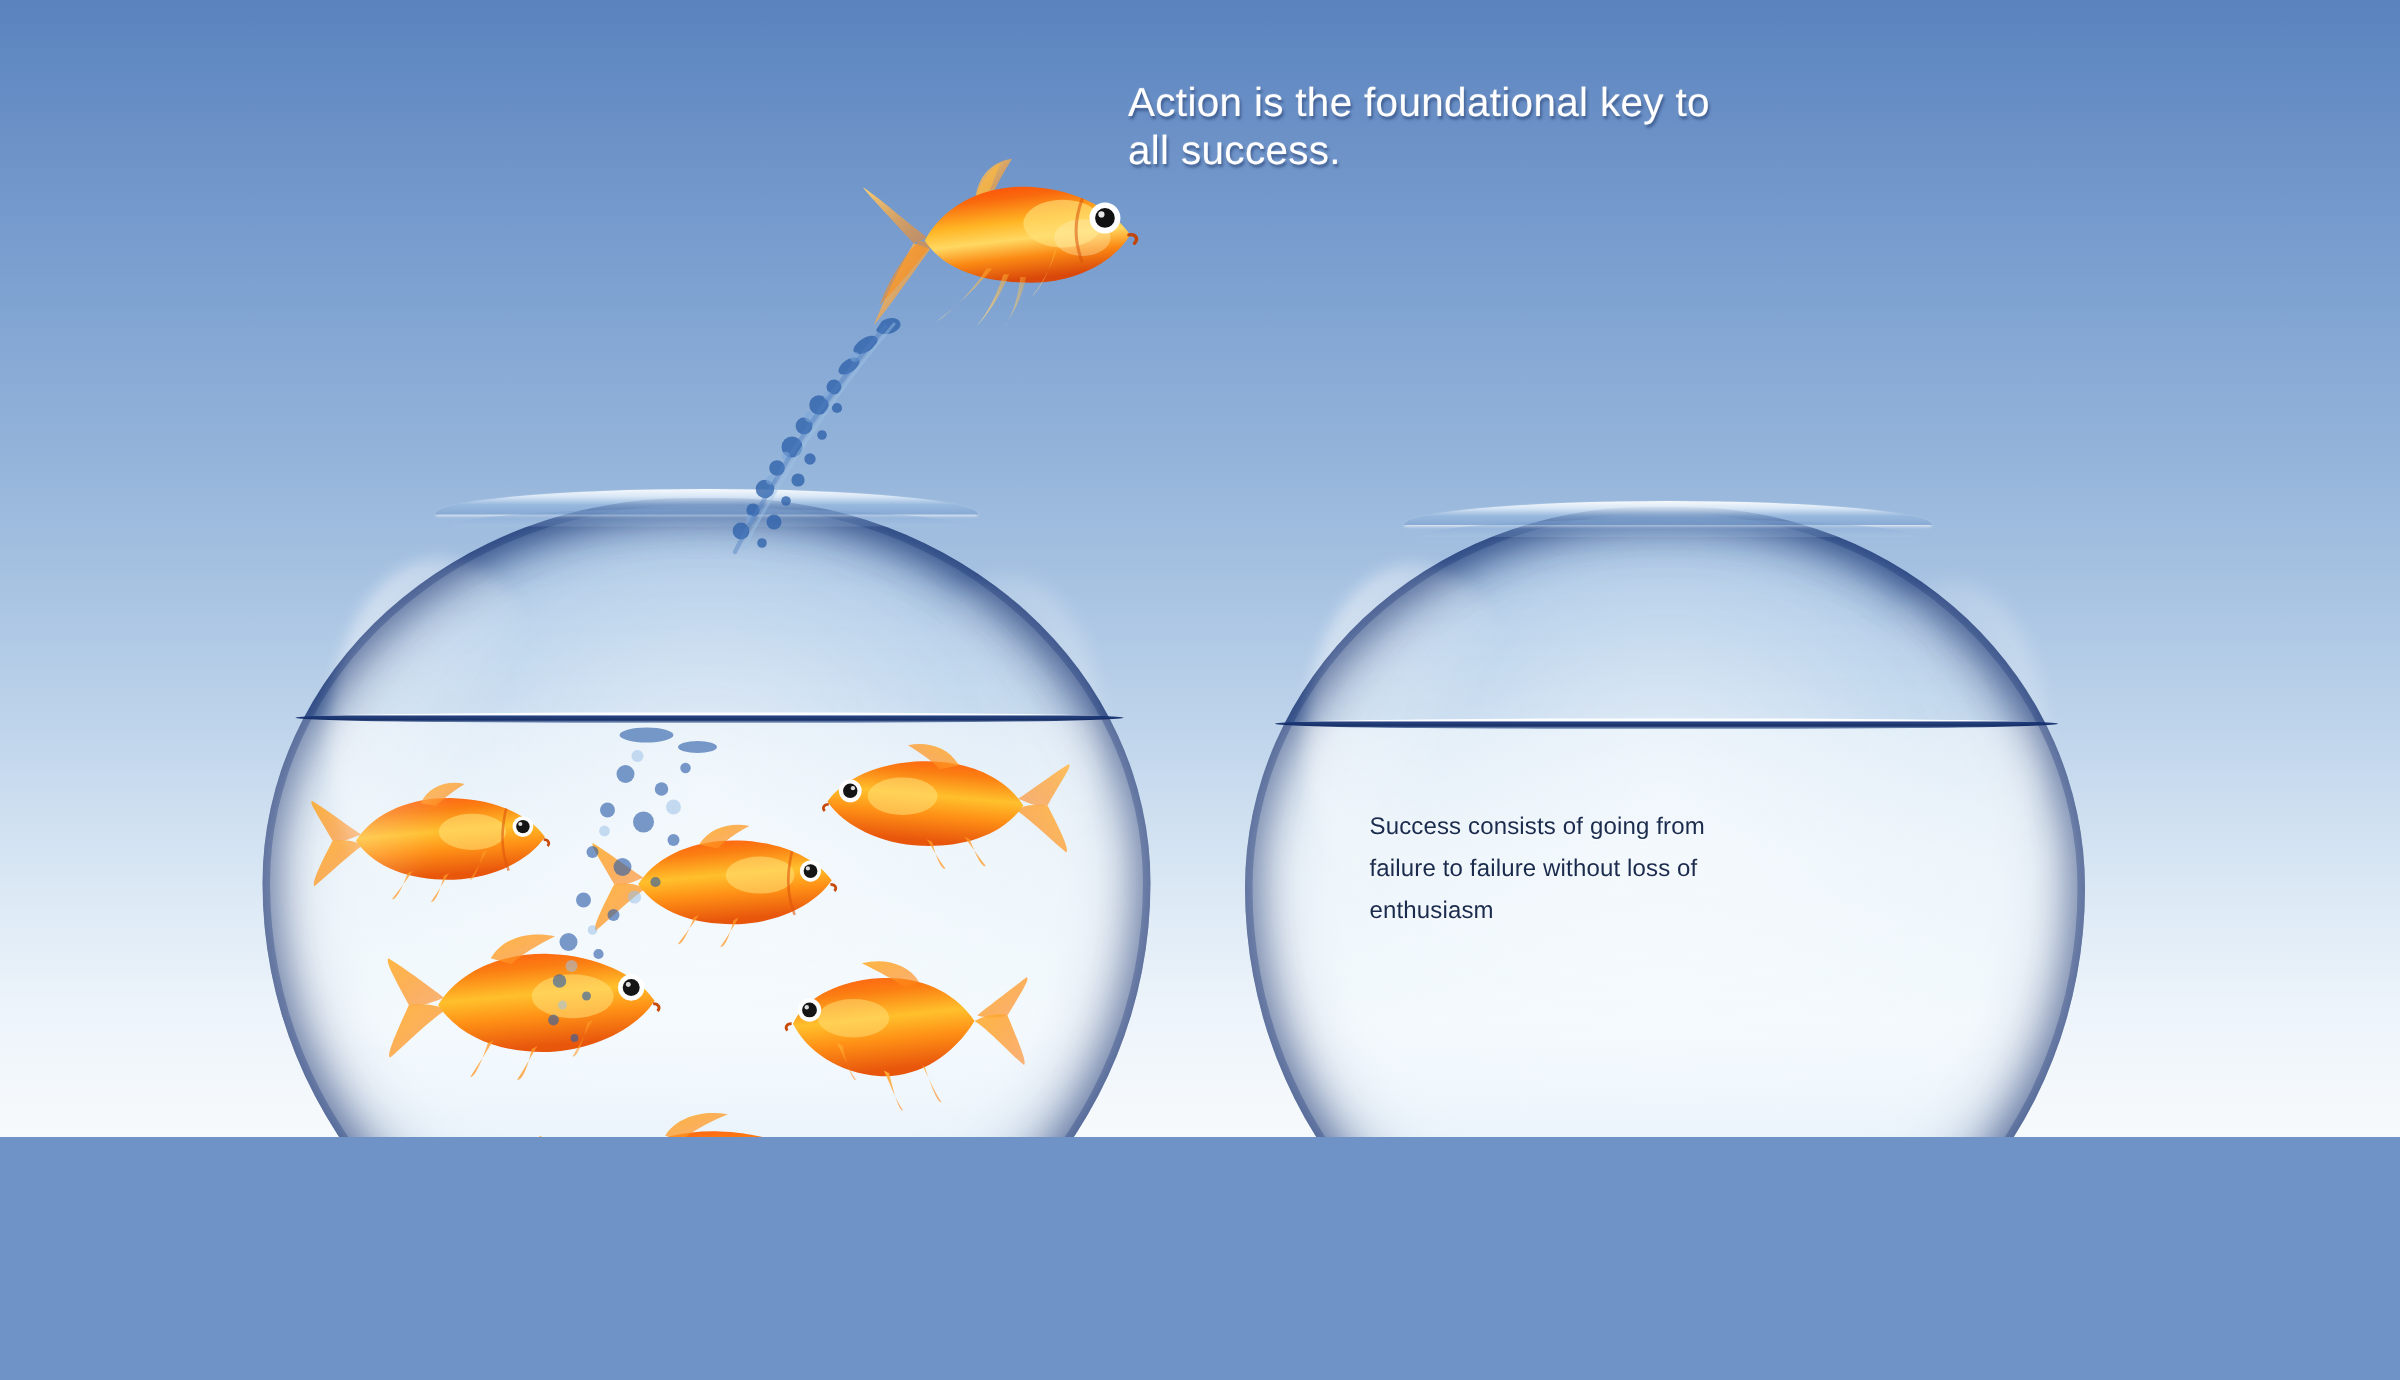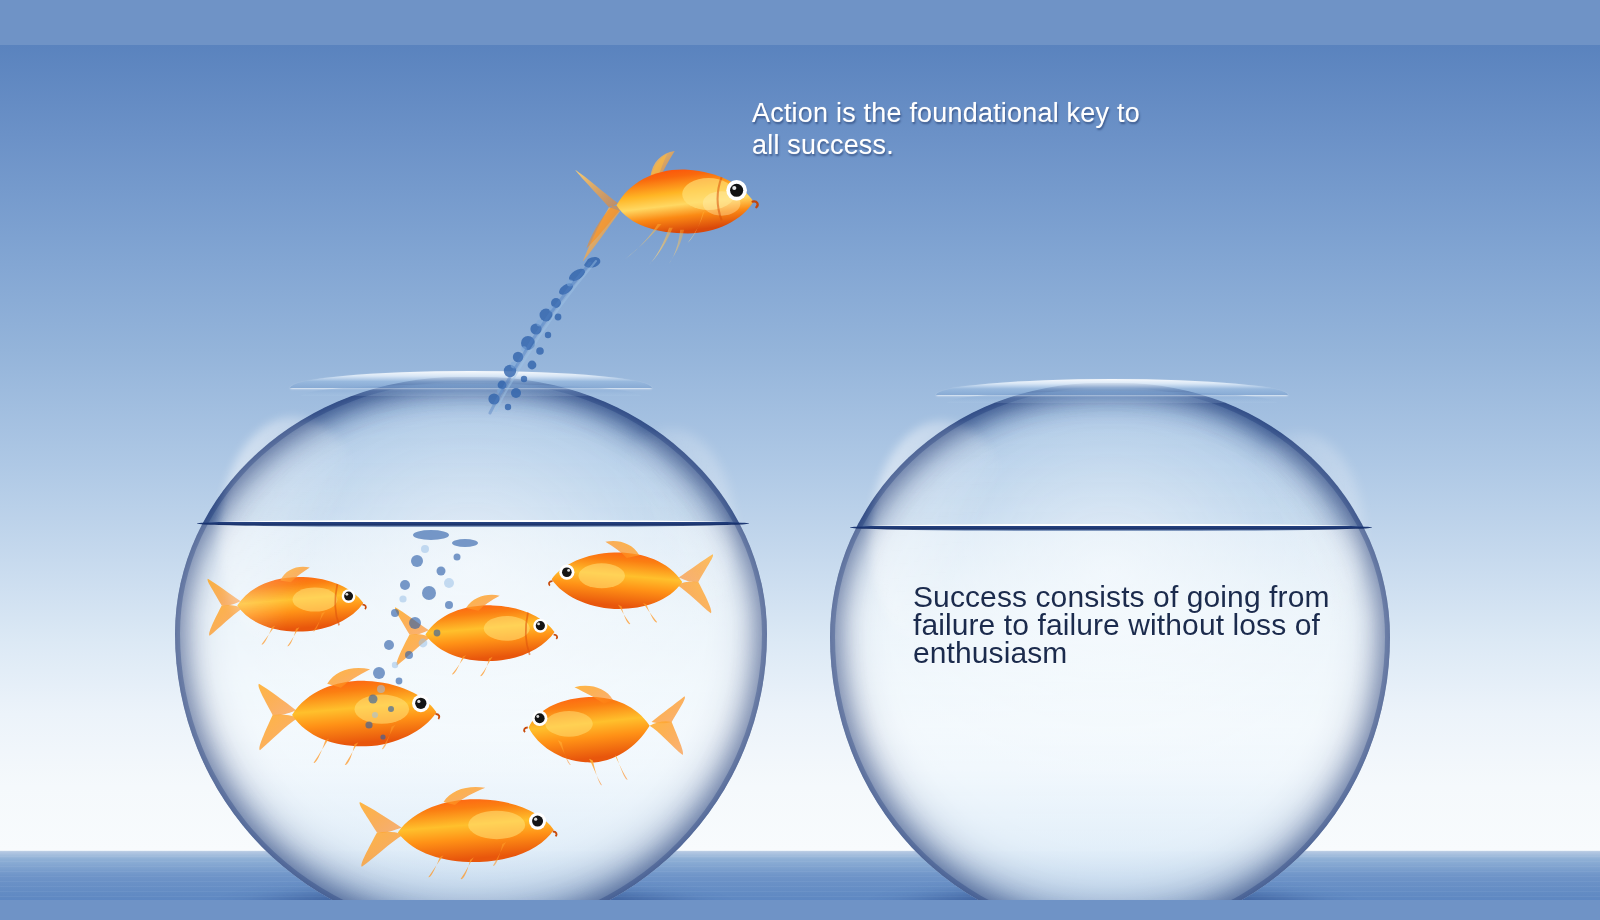--- a/index.html
+++ b/index.html
@@ -1,21 +1,21 @@
 <!DOCTYPE html>
 <html><head>
 <meta charset="utf-8">
 <style>
   html,body{margin:0;padding:0;}
   body{
     width:1600px;height:920px;overflow:hidden;
     font-family:"Liberation Sans", sans-serif;
     background:#6f93c6;
   }
-  #stage{position:relative;width:1600px;height:855px;overflow:hidden;margin-top:45px;}
+  #stage{position:relative;width:1600px;height:758px;overflow:hidden;}
 
   
   .bg-sky{
     position:absolute;left:0;top:0;width:1600px;height:806px;
     background:linear-gradient(to bottom,
       #5a83be 0%,
       #6b91c7 11%,
       #7ea2d1 24%,
       #94b4da 38%,
       #aec8e5 52%,
@@ -168,21 +168,21 @@
     color:#ffffff;
     font-weight:400;
     letter-spacing:.2px;
     white-space:pre-line;
     text-shadow:1px 2px 2px rgba(22,44,92,.55), 0 0 1px rgba(255,255,255,.5);
   }
   #quote-action{ left:752px; top:52px;  font-size:27px; line-height:32px; }
   #quote-imperfect{ left:999px; top:161px; font-size:32px; line-height:39px; }
   #quote-success{
     position:absolute;left:913px;top:538px;
-    font-size:30px;line-height:28px;white-space:pre-line;
+    font-size:16px;line-height:28px;white-space:pre-line;
     color:#1b2b4d;font-weight:400;letter-spacing:.1px;
     text-shadow:0 1px 0 rgba(255,255,255,.45);
   }
 </style>
 </head>
 <body>
 
 <div id="stage">
 
   <div class="bg-sky"></div>

